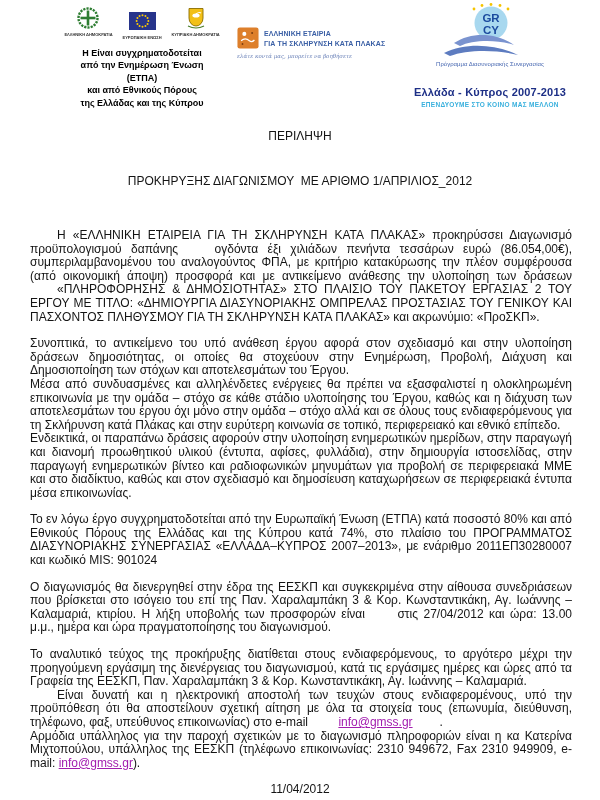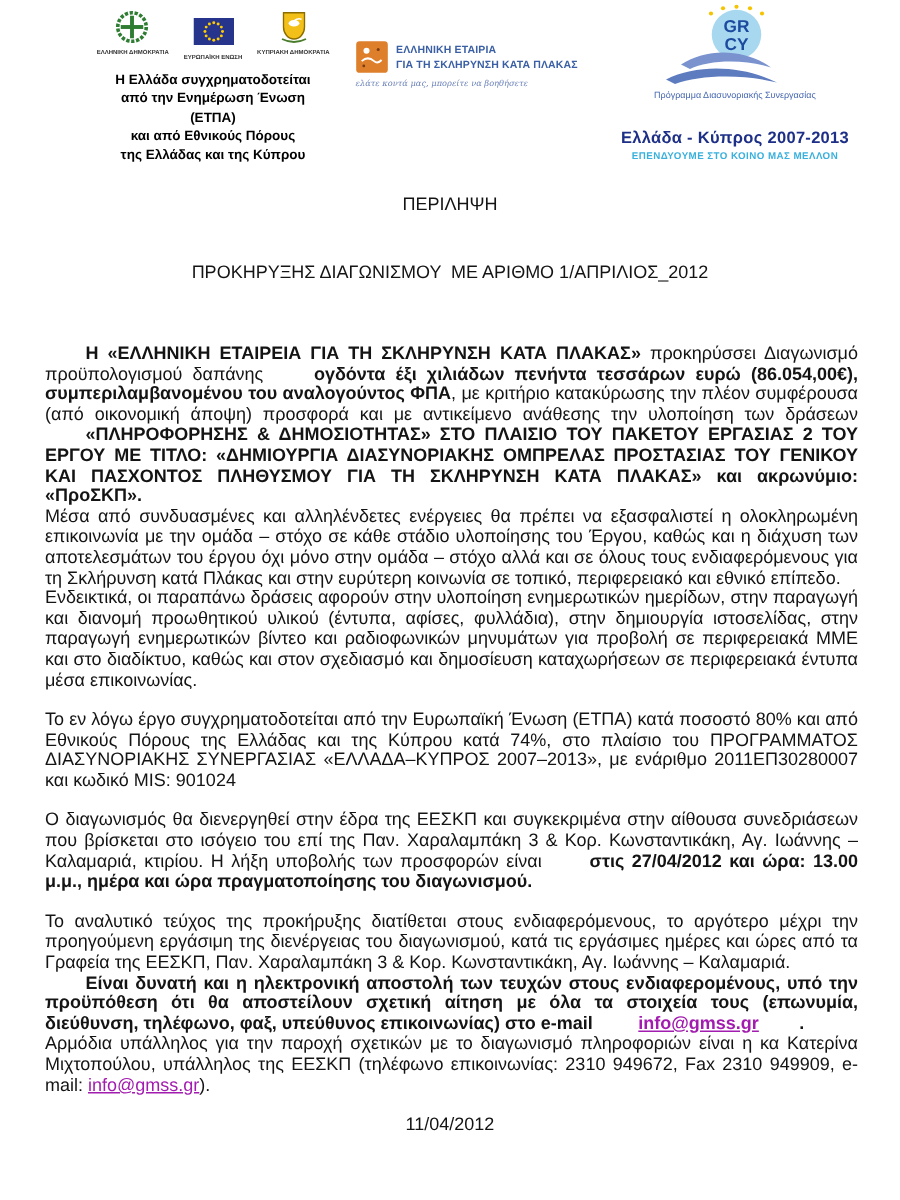--- a/index.html
+++ b/index.html
@@ -28,21 +28,21 @@
   .grcy-svg { width:112px; height:60px; display:block; margin:0 auto; }
   .program-line   { font-size:6px;   color:#4566b0; line-height:7px; }
   .program-title  { font-size:11px;  font-weight:bold; color:#1d2f86; line-height:12px; margin-top:18px; letter-spacing:.2px; }
   .program-slogan { font-size:6.5px; font-weight:bold; color:#39b0dd; line-height:8px; margin-top:3px; letter-spacing:.3px; }
 
   
   .doc-title { text-align:center; font-weight:normal; font-size:12px; line-height:15px; margin-top:2px; white-space:pre-wrap; }
   .body-text { margin:10px 28px 0 30px; font-size:12px; line-height:13.6px; text-align:justify; }
   .para { margin:0; }
   .para.gap { margin-top:13px; }
-  .b { font-weight:bold;padding-left:27px; }
+  .b { font-weight:normal;padding-left:27px; }
   .email-link { color:#a21caf; text-decoration:underline; cursor:pointer; }
   .footer { text-align:center; margin-top:13px; font-size:12px; line-height:13.6px; }
 </style>
 </head>
 <body>
 
 <div class="page">
 
   <div class="header">
 
@@ -80,21 +80,21 @@
           <svg viewBox="0 0 24 24" width="24" height="24">
             <path d="M5,2.5 L19,2.5 L19,12 A7,8 0 0 1 5,12 Z" fill="#f2c018" stroke="#8a6d00" stroke-width="0.9"></path>
             <ellipse cx="12" cy="9.5" rx="3.6" ry="2.1" fill="#ffffff"></ellipse>
             <path d="M12,8 q3,-2.4 5,-1" stroke="#ffffff" stroke-width="1.1" fill="none"></path>
             <path d="M4,20 q8,4 16,0" stroke="#4a7d2a" stroke-width="1.2" fill="none"></path>
           </svg>
           <div class="emblem-label">ΚΥΠΡΙΑΚΗ ΔΗΜΟΚΡΑΤΙΑ</div>
         </div>
       </div>
       <div class="funding">
-        <div>Η Ελλάδα συγχρηματοδοτείται</div>
+        <div>Η Είναι συγχρηματοδοτείται</div>
         <div>από την Ενημέρωση Ένωση (ΕΤΠΑ)</div>
         <div>και από Εθνικούς Πόρους</div>
         <div>της Ελλάδας και της Κύπρου</div>
       </div>
     </div>
 
     <div class="h-center">
       <div class="org-row">
         <svg class="org-logo" viewBox="0 0 24 24">
           <rect x="0.5" y="0.5" width="23" height="23" rx="2.5" fill="#dd7f2b"></rect>
@@ -132,20 +132,21 @@
     </div>
   </div>
 
   <div class="doc-title">
     <div>ΠΕΡΙΛΗΨΗ</div>
     <div>ΠΡΟΚΗΡΥΞΗΣ ΔΙΑΓΩΝΙΣΜΟΥ  ΜΕ ΑΡΙΘΜΟ 1/ΑΠΡΙΛΙΟΣ_2012</div>
   </div>
 
   <div class="body-text">
       <p class="para"><span class="b">Η «ΕΛΛΗΝΙΚΗ ΕΤΑΙΡΕΙΑ ΓΙΑ ΤΗ ΣΚΛΗΡΥΝΣΗ ΚΑΤΑ ΠΛΑΚΑΣ»</span><span> προκηρύσσει Διαγωνισμό προϋπολογισμού δαπάνης </span><span class="b">ογδόντα έξι χιλιάδων πενήντα τεσσάρων ευρώ (86.054,00€), συμπεριλαμβανομένου του αναλογούντος ΦΠΑ</span><span>, με κριτήριο κατακύρωσης την πλέον συμφέρουσα (από οικονομική άποψη) προσφορά και με αντικείμενο ανάθεσης την υλοποίηση των δράσεων </span><span class="b">«ΠΛΗΡΟΦΟΡΗΣΗΣ &amp; ΔΗΜΟΣΙΟΤΗΤΑΣ» ΣΤΟ ΠΛΑΙΣΙΟ ΤΟΥ ΠΑΚΕΤΟΥ ΕΡΓΑΣΙΑΣ 2 ΤΟΥ ΕΡΓΟΥ ΜΕ ΤΙΤΛΟ: «ΔΗΜΙΟΥΡΓΙΑ ΔΙΑΣΥΝΟΡΙΑΚΗΣ ΟΜΠΡΕΛΑΣ ΠΡΟΣΤΑΣΙΑΣ ΤΟΥ ΓΕΝΙΚΟΥ ΚΑΙ ΠΑΣΧΟΝΤΟΣ ΠΛΗΘΥΣΜΟΥ ΓΙΑ ΤΗ ΣΚΛΗΡΥΝΣΗ ΚΑΤΑ ΠΛΑΚΑΣ» και ακρωνύμιο: «ΠροΣΚΠ».</span></p>
+      <p class="para gap"><span>Συνοπτικά, το αντικείμενο του υπό ανάθεση έργου αφορά στον σχεδιασμό και στην υλοποίηση δράσεων δημοσιότητας, οι οποίες θα στοχεύουν στην Ενημέρωση, Προβολή, Διάχυση και Δημοσιοποίηση των στόχων και αποτελεσμάτων του Έργου.</span></p>
       <p class="para"><span>Μέσα από συνδυασμένες και αλληλένδετες ενέργειες θα πρέπει να εξασφαλιστεί η ολοκληρωμένη επικοινωνία με την ομάδα – στόχο σε κάθε στάδιο υλοποίησης του Έργου, καθώς και η διάχυση των αποτελεσμάτων του έργου όχι μόνο στην ομάδα – στόχο αλλά και σε όλους τους ενδιαφερόμενους για τη Σκλήρυνση κατά Πλάκας και στην ευρύτερη κοινωνία σε τοπικό, περιφερειακό και εθνικό επίπεδο.</span></p>
       <p class="para"><span>Ενδεικτικά, οι παραπάνω δράσεις αφορούν στην υλοποίηση ενημερωτικών ημερίδων, στην παραγωγή και διανομή προωθητικού υλικού (έντυπα, αφίσες, φυλλάδια), στην δημιουργία ιστοσελίδας, στην παραγωγή ενημερωτικών βίντεο και ραδιοφωνικών μηνυμάτων για προβολή σε περιφερειακά ΜΜΕ και στο διαδίκτυο, καθώς και στον σχεδιασμό και δημοσίευση καταχωρήσεων σε περιφερειακά έντυπα μέσα επικοινωνίας.</span></p>
       <p class="para gap"><span>Το εν λόγω έργο συγχρηματοδοτείται από την Ευρωπαϊκή Ένωση (ΕΤΠΑ) κατά ποσοστό 80% και από Εθνικούς Πόρους της Ελλάδας και της Κύπρου κατά 74%, στο πλαίσιο του ΠΡΟΓΡΑΜΜΑΤΟΣ ΔΙΑΣΥΝΟΡΙΑΚΗΣ ΣΥΝΕΡΓΑΣΙΑΣ «ΕΛΛΑΔΑ–ΚΥΠΡΟΣ 2007–2013», με ενάριθμο 2011ΕΠ30280007 και κωδικό MIS: 901024</span></p>
       <p class="para gap"><span>Ο διαγωνισμός θα διενεργηθεί στην έδρα της ΕΕΣΚΠ και συγκεκριμένα στην αίθουσα συνεδριάσεων που βρίσκεται στο ισόγειο του επί της Παν. Χαραλαμπάκη 3 &amp; Κορ. Κωνσταντικάκη, Αγ. Ιωάννης – Καλαμαριά, κτιρίου. Η λήξη υποβολής των προσφορών είναι </span><span class="b">στις 27/04/2012 και ώρα: 13.00 μ.μ., ημέρα και ώρα πραγματοποίησης του διαγωνισμού.</span></p>
       <p class="para gap"><span>Το αναλυτικό τεύχος της προκήρυξης διατίθεται στους ενδιαφερόμενους, το αργότερο μέχρι την προηγούμενη εργάσιμη της διενέργειας του διαγωνισμού, κατά τις εργάσιμες ημέρες και ώρες από τα Γραφεία της ΕΕΣΚΠ, Παν. Χαραλαμπάκη 3 &amp; Κορ. Κωνσταντικάκη, Αγ. Ιωάννης – Καλαμαριά.</span></p>
       <p class="para"><span class="b">Είναι δυνατή και η ηλεκτρονική αποστολή των τευχών στους ενδιαφερομένους, υπό την προϋπόθεση ότι θα αποστείλουν σχετική αίτηση με όλα τα στοιχεία τους (επωνυμία, διεύθυνση, τηλέφωνο, φαξ, υπεύθυνος επικοινωνίας) στο e-mail </span><a class="email-link b" href="#">info@gmss.gr</a><span class="b">.</span></p>
       <p class="para"><span>Αρμόδια υπάλληλος για την παροχή σχετικών με το διαγωνισμό πληροφοριών είναι η κα Κατερίνα Μιχτοπούλου, υπάλληλος της ΕΕΣΚΠ (τηλέφωνο επικοινωνίας: 2310 949672,  Fax  2310 949909, e-mail: </span><a class="email-link" href="#">info@gmss.gr</a><span>).</span></p>
     </div>
 
   <div class="footer">

